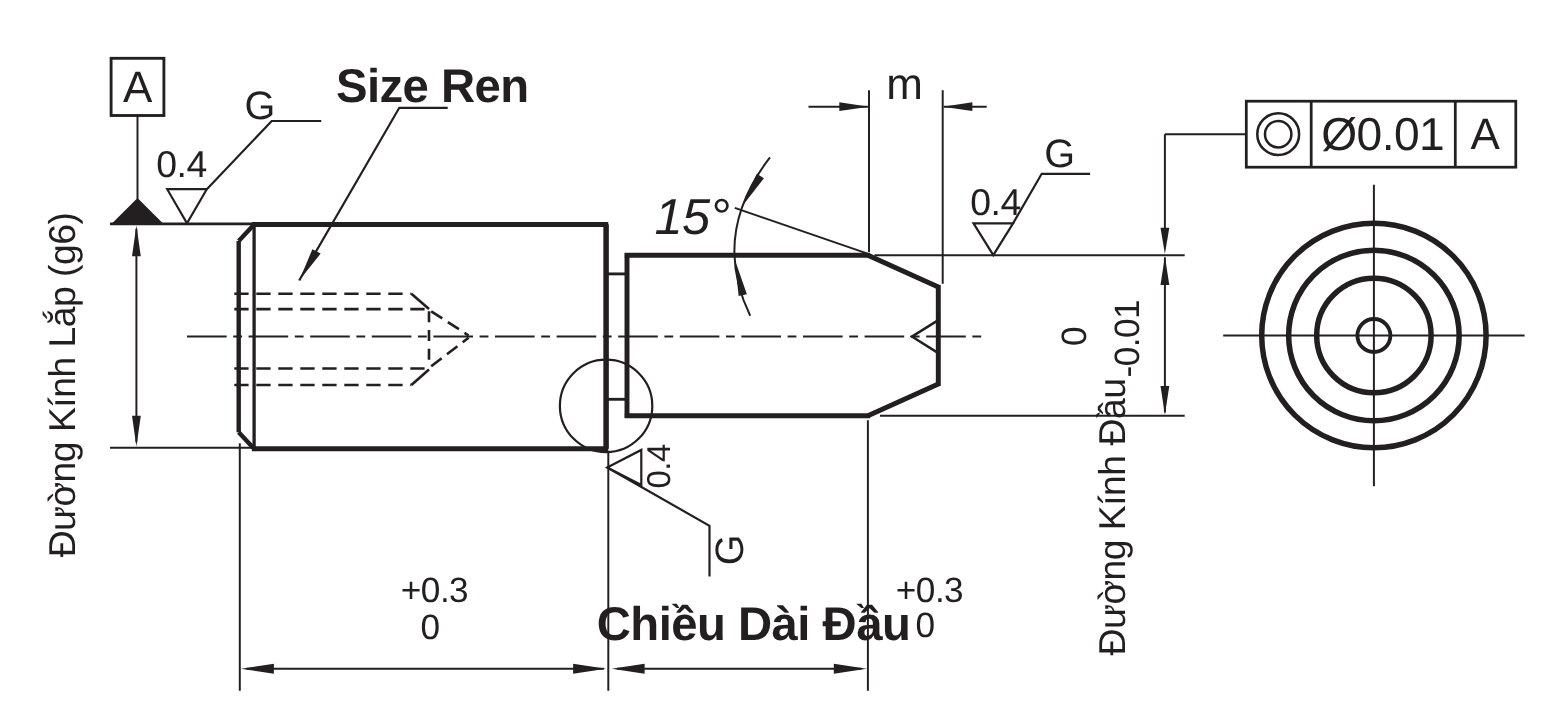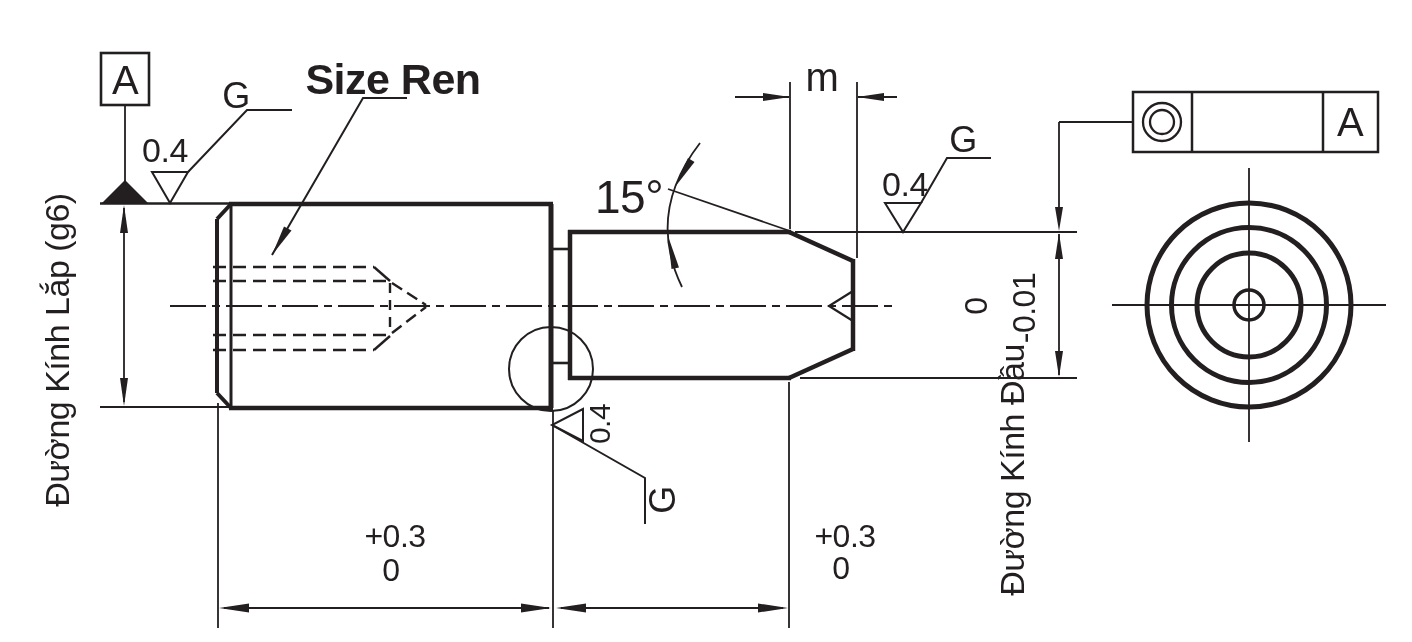--- a/index.html
+++ b/index.html
@@ -2,21 +2,21 @@
 <html><head>
 <meta charset="utf-8">
 <style>
   html,body{margin:0;padding:0;background:#fff;}
   #stage{position:relative;width:1412px;height:642px;background:#fff;overflow:hidden;
          font-family:"Liberation Sans","DejaVu Sans",sans-serif;color:#231f20;}
   #linework{position:absolute;left:0;top:0;}
   .t{position:absolute;white-space:nowrap;transform:translate(-50%,-50%);
      color:#231f20;line-height:1;letter-spacing:-0.5px;}
   .t.r{transform:translate(-50%,-50%) rotate(-90deg);}
-  .f46{font-size:46px;} .f42{font-size:42px;} .f40{font-size:40px;}
+  .f46{font-size:46px;font-style:italic;} .f42{font-size:42px;} .f40{font-size:40px;}
   .f36{font-size:36px;} .f34{font-size:34px;} .f33{font-size:43px;font-weight:bold;}
   .f32{font-size:32px;} .f30{font-size:30px;}
 </style>
 </head>
 <body>
 
 <div id="stage">
 
 <svg id="linework" width="1412" height="642" viewBox="0 0 1412 642" fill="none" stroke="#231f20">
 
@@ -159,28 +159,30 @@
 
 <div class="t f40" style="left:125px;top:80px;">A</div>
 <div class="t f36" style="left:236px;top:96px;">G</div>
 <div class="t f34" style="left:165px;top:150px;">0.4</div>
 <div class="t f33" style="left:393px;top:79px;">Size Ren</div>
 <div class="t f46" style="left:629px;top:197px;">15°</div>
 <div class="t f40" style="left:822px;top:77px;">m</div>
 <div class="t f36" style="left:963px;top:140px;">G</div>
 <div class="t f34" style="left:905px;top:184px;">0.4</div>
 
+<div class="t f42" style="left:1257px;top:122px;">Ø0.01</div>
 <div class="t f40" style="left:1350px;top:122px;">A</div>
 
 <div class="t r f34" style="left:57px;top:350px;">Đường Kính Lắp (g6)</div>
 <div class="t r f34" style="left:1012px;top:470px;">Đường Kính Đầu</div>
 <div class="t r f32" style="left:976px;top:306px;">0</div>
 <div class="t r f32" style="left:1024px;top:308px;">-0.01</div>
 
 <div class="t r f30" style="left:600px;top:424px;">0.4</div>
 <div class="t r f36" style="left:663px;top:500px;">G</div>
 
 <div class="t f32" style="left:395px;top:536px;">+0.3</div>
 <div class="t f32" style="left:391px;top:570px;">0</div>
+<div class="t f33" style="left:685px;top:568px;">Chiều Dài Đầu</div>
 <div class="t f32" style="left:845px;top:536px;">+0.3</div>
 <div class="t f32" style="left:841px;top:568px;">0</div>
 
 </div>
 
 </body></html>

